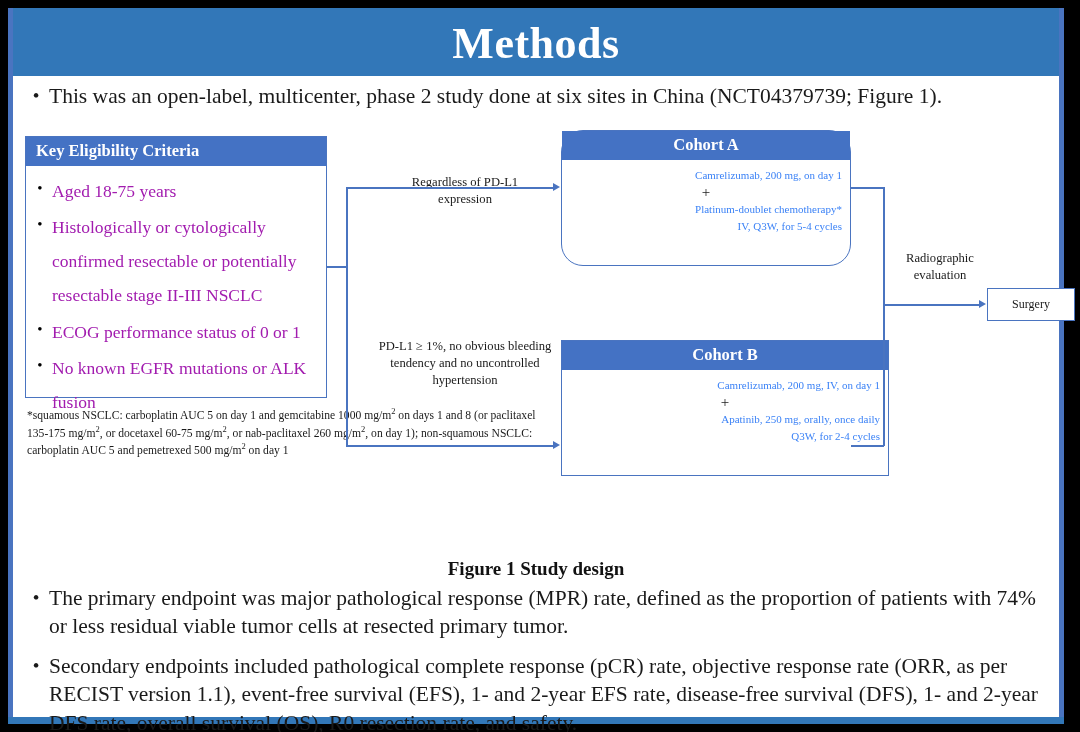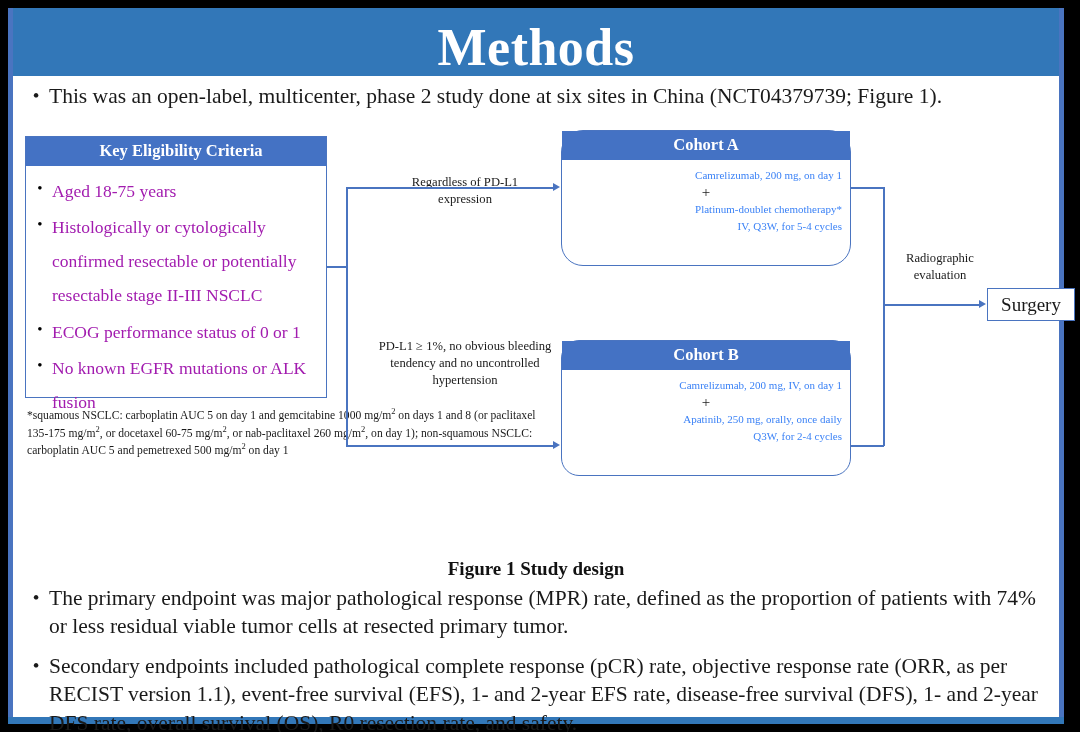--- a/index.html
+++ b/index.html
@@ -23,21 +23,21 @@
   .bottom-bar{position:absolute;left:0;right:0;bottom:0;height:7px;background:#3277b8;}
 
   
   #title-band{
     position:absolute;left:5px;right:5px;top:0;height:68px;
     background:#3277b8;
   }
   #title-text{
     position:absolute;left:0;right:0;top:10px;
     text-align:center;
-    font-size:52px;font-weight:bold;color:#ffffff;
+    font-size:44px;font-weight:bold;color:#ffffff;
     font-family:"Liberation Serif", serif;
     letter-spacing:.5px;
   }
 
   
   #content{position:absolute;left:5px;right:5px;top:68px;bottom:7px;}
 
   .bullet-row{
     display:flex;align-items:flex-start;
     font-size:21.5px;line-height:1.32;color:#1a1a1a;
@@ -70,27 +70,27 @@
 
   #footnote{
     position:absolute;left:14px;top:282px;width:515px;
     font-size:11.6px;line-height:1.35;color:#1a1a1a;
     font-family:"Liberation Serif", serif;
   }
   #footnote sup{font-size:8.5px;}
 
   
   #cohortA{left:548px;top:6px;width:290px;height:136px;border-radius:22px;}
-  #cohortB{left:548px;top:216px;width:290px;height:136px;border-radius:18px;}
+  #cohortB{left:548px;top:216px;width:328px;height:136px;}
   .cohort-line{text-align:right;font-size:11px;line-height:1.52;color:#3b82f6;white-space:nowrap;}
   .cohort-plus{text-align:center;font-size:15px;line-height:1.15;color:#1a1a1a;}
 
   
   #surgery-box{left:974px;top:164px;width:88px;height:33px;border:1px solid #4a74c0;}
-  #surgery-label{text-align:center;font-size:19px;line-height:31px;color:#1a1a1a;}
+  #surgery-label{text-align:center;font-size:12px;line-height:31px;color:#1a1a1a;}
 
   
   .annot{position:absolute;text-align:center;font-size:12.6px;line-height:1.35;color:#1a1a1a;}
   #annot-top{left:372px;top:22px;width:160px;margin-top:28px;}
   #annot-bottom{left:358px;top:214px;width:188px;}
   #annot-radio{left:880px;top:126px;width:94px;}
 
   
   .ln{position:absolute;background:#4a74c0;}
   .lnh{height:1.5px;}
@@ -122,21 +122,21 @@
   <div id="content">
 
     <div id="lead-bullet" class="bullet-row">
       <span class="bullet-dot">•</span>
       <span class="bullet-body">This was an open-label, multicenter, phase 2 study done at six sites in China (NCT04379739; Figure 1).</span>
     </div>
 
     <div id="diagram">
 
       <div class="box" id="elig-box">
-        <div class="box-head" style="text-align:center;padding-left:10px;">Key  Eligibility Criteria</div>
+        <div class="box-head" style="text-align:left;padding-left:10px;">Key  Eligibility Criteria</div>
         <div id="elig-list">
           <div class="elig-item">
             <span class="elig-dot">•</span>
             <span class="elig-text">Aged 18-75 years</span>
           </div>
           <div class="elig-item">
             <span class="elig-dot">•</span>
             <span class="elig-text">Histologically or cytologically confirmed resectable or potentially resectable stage II-III  NSCLC</span>
           </div>
           <div class="elig-item">

